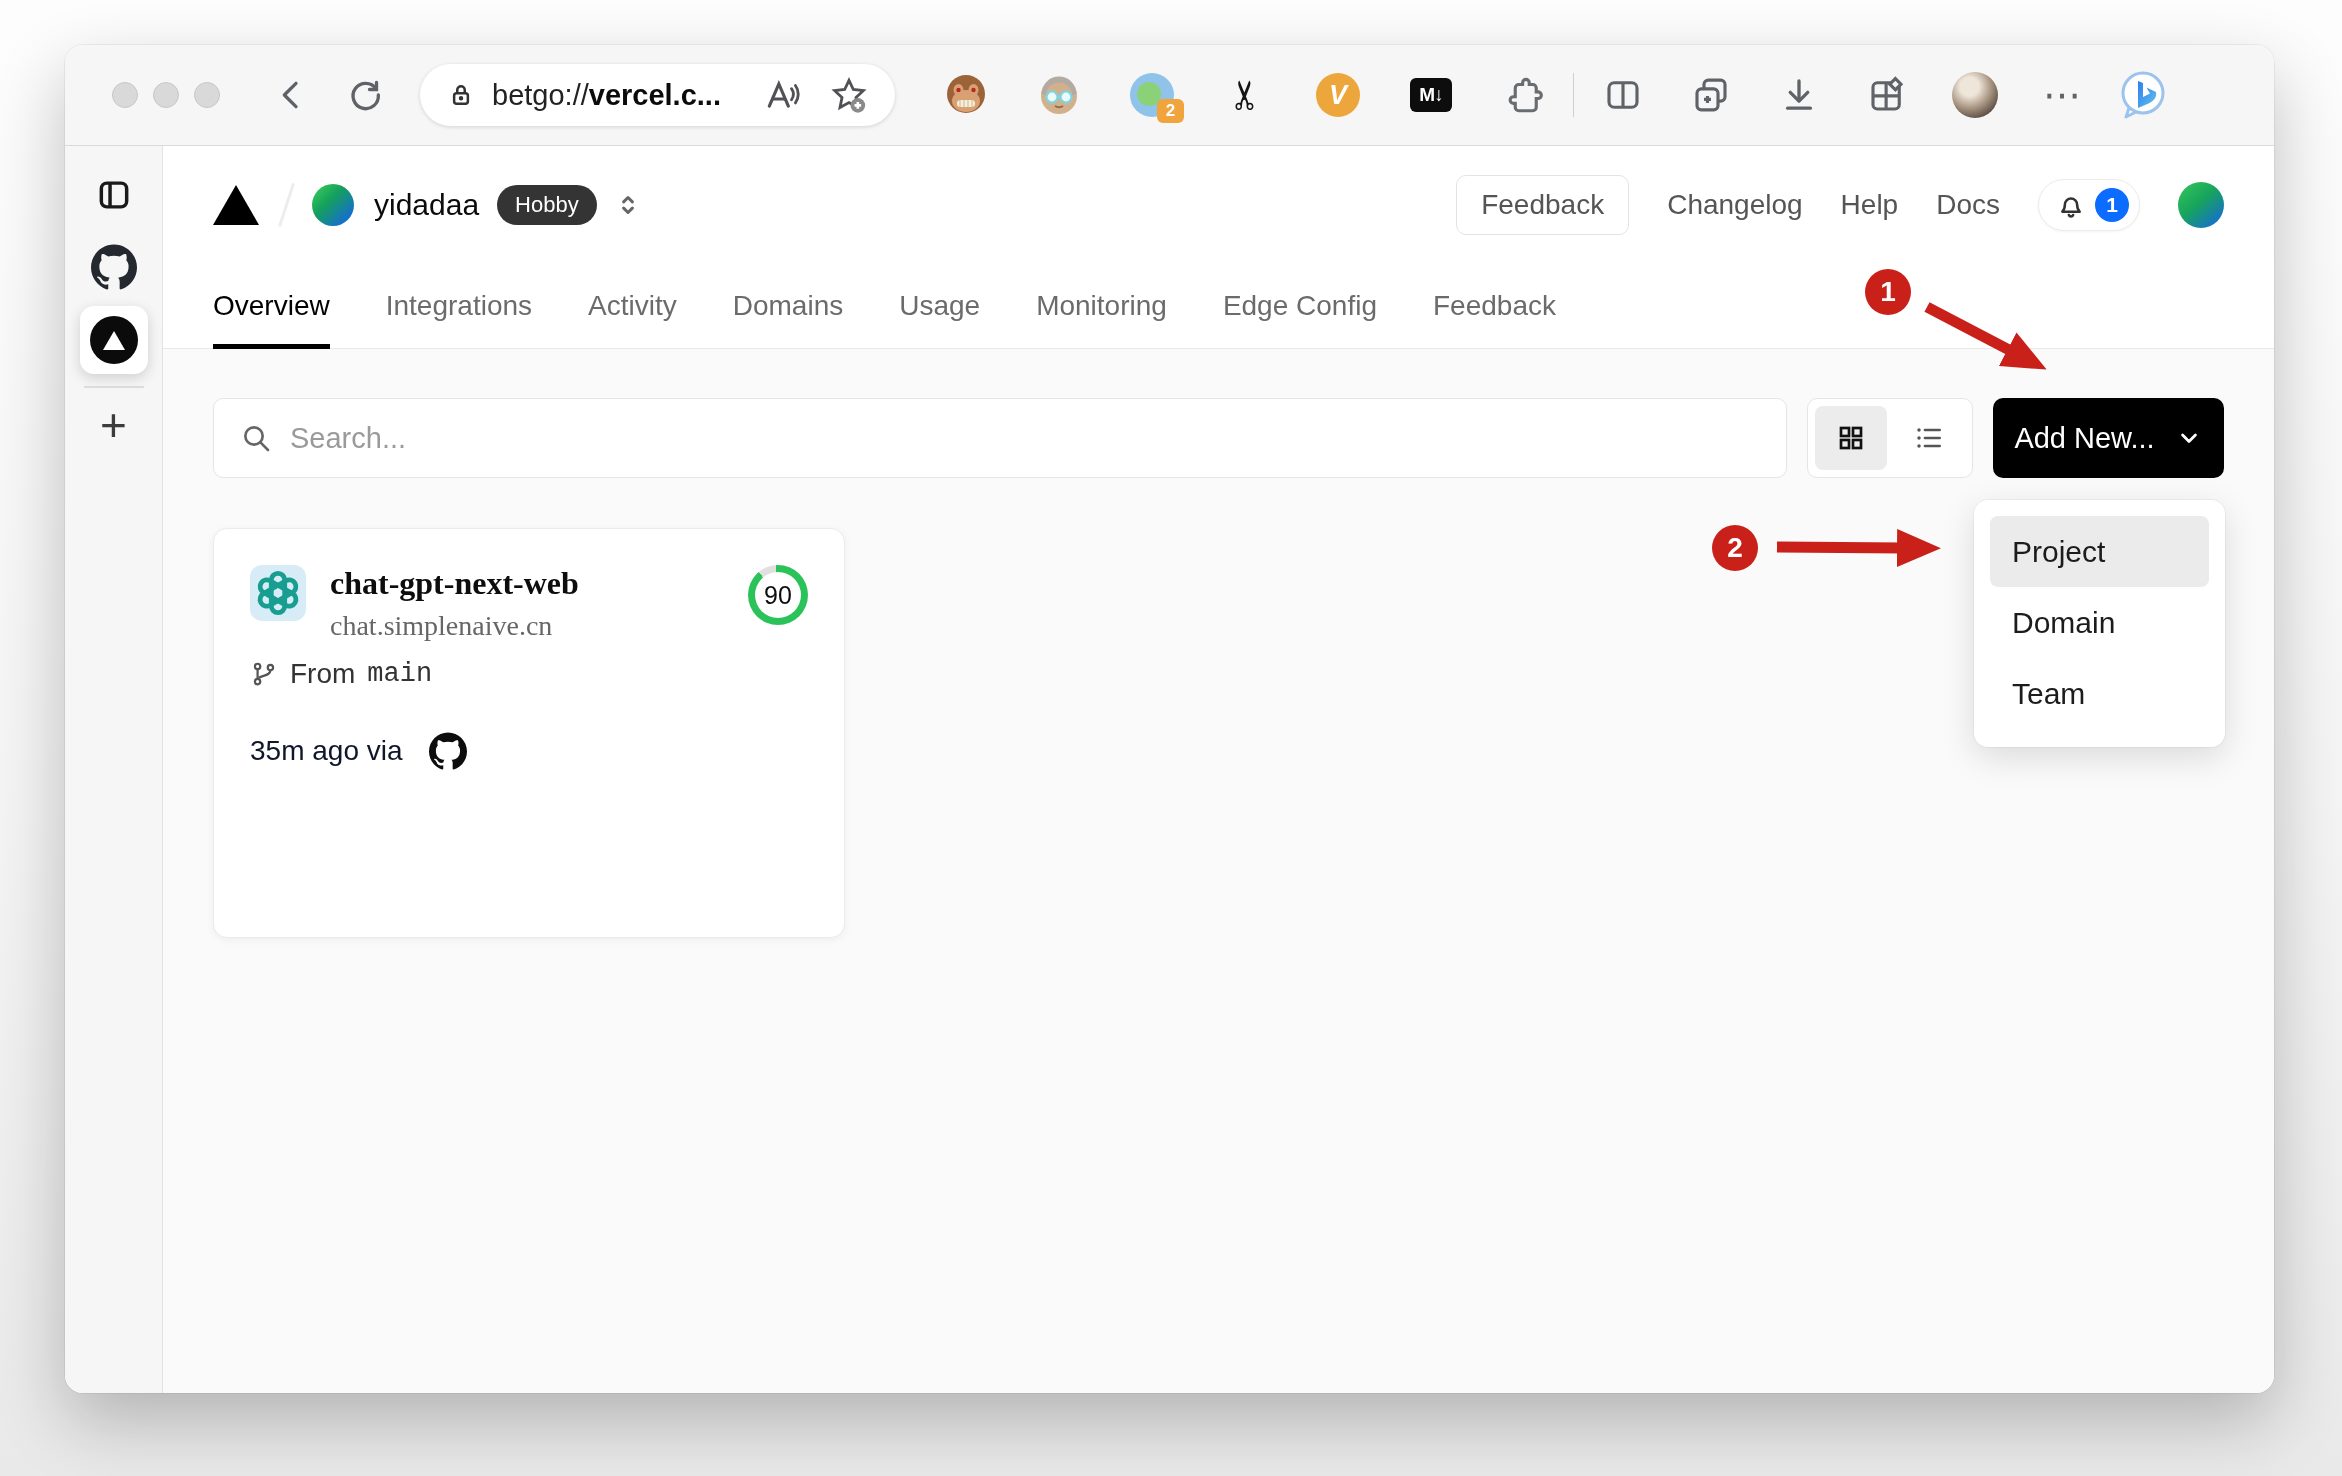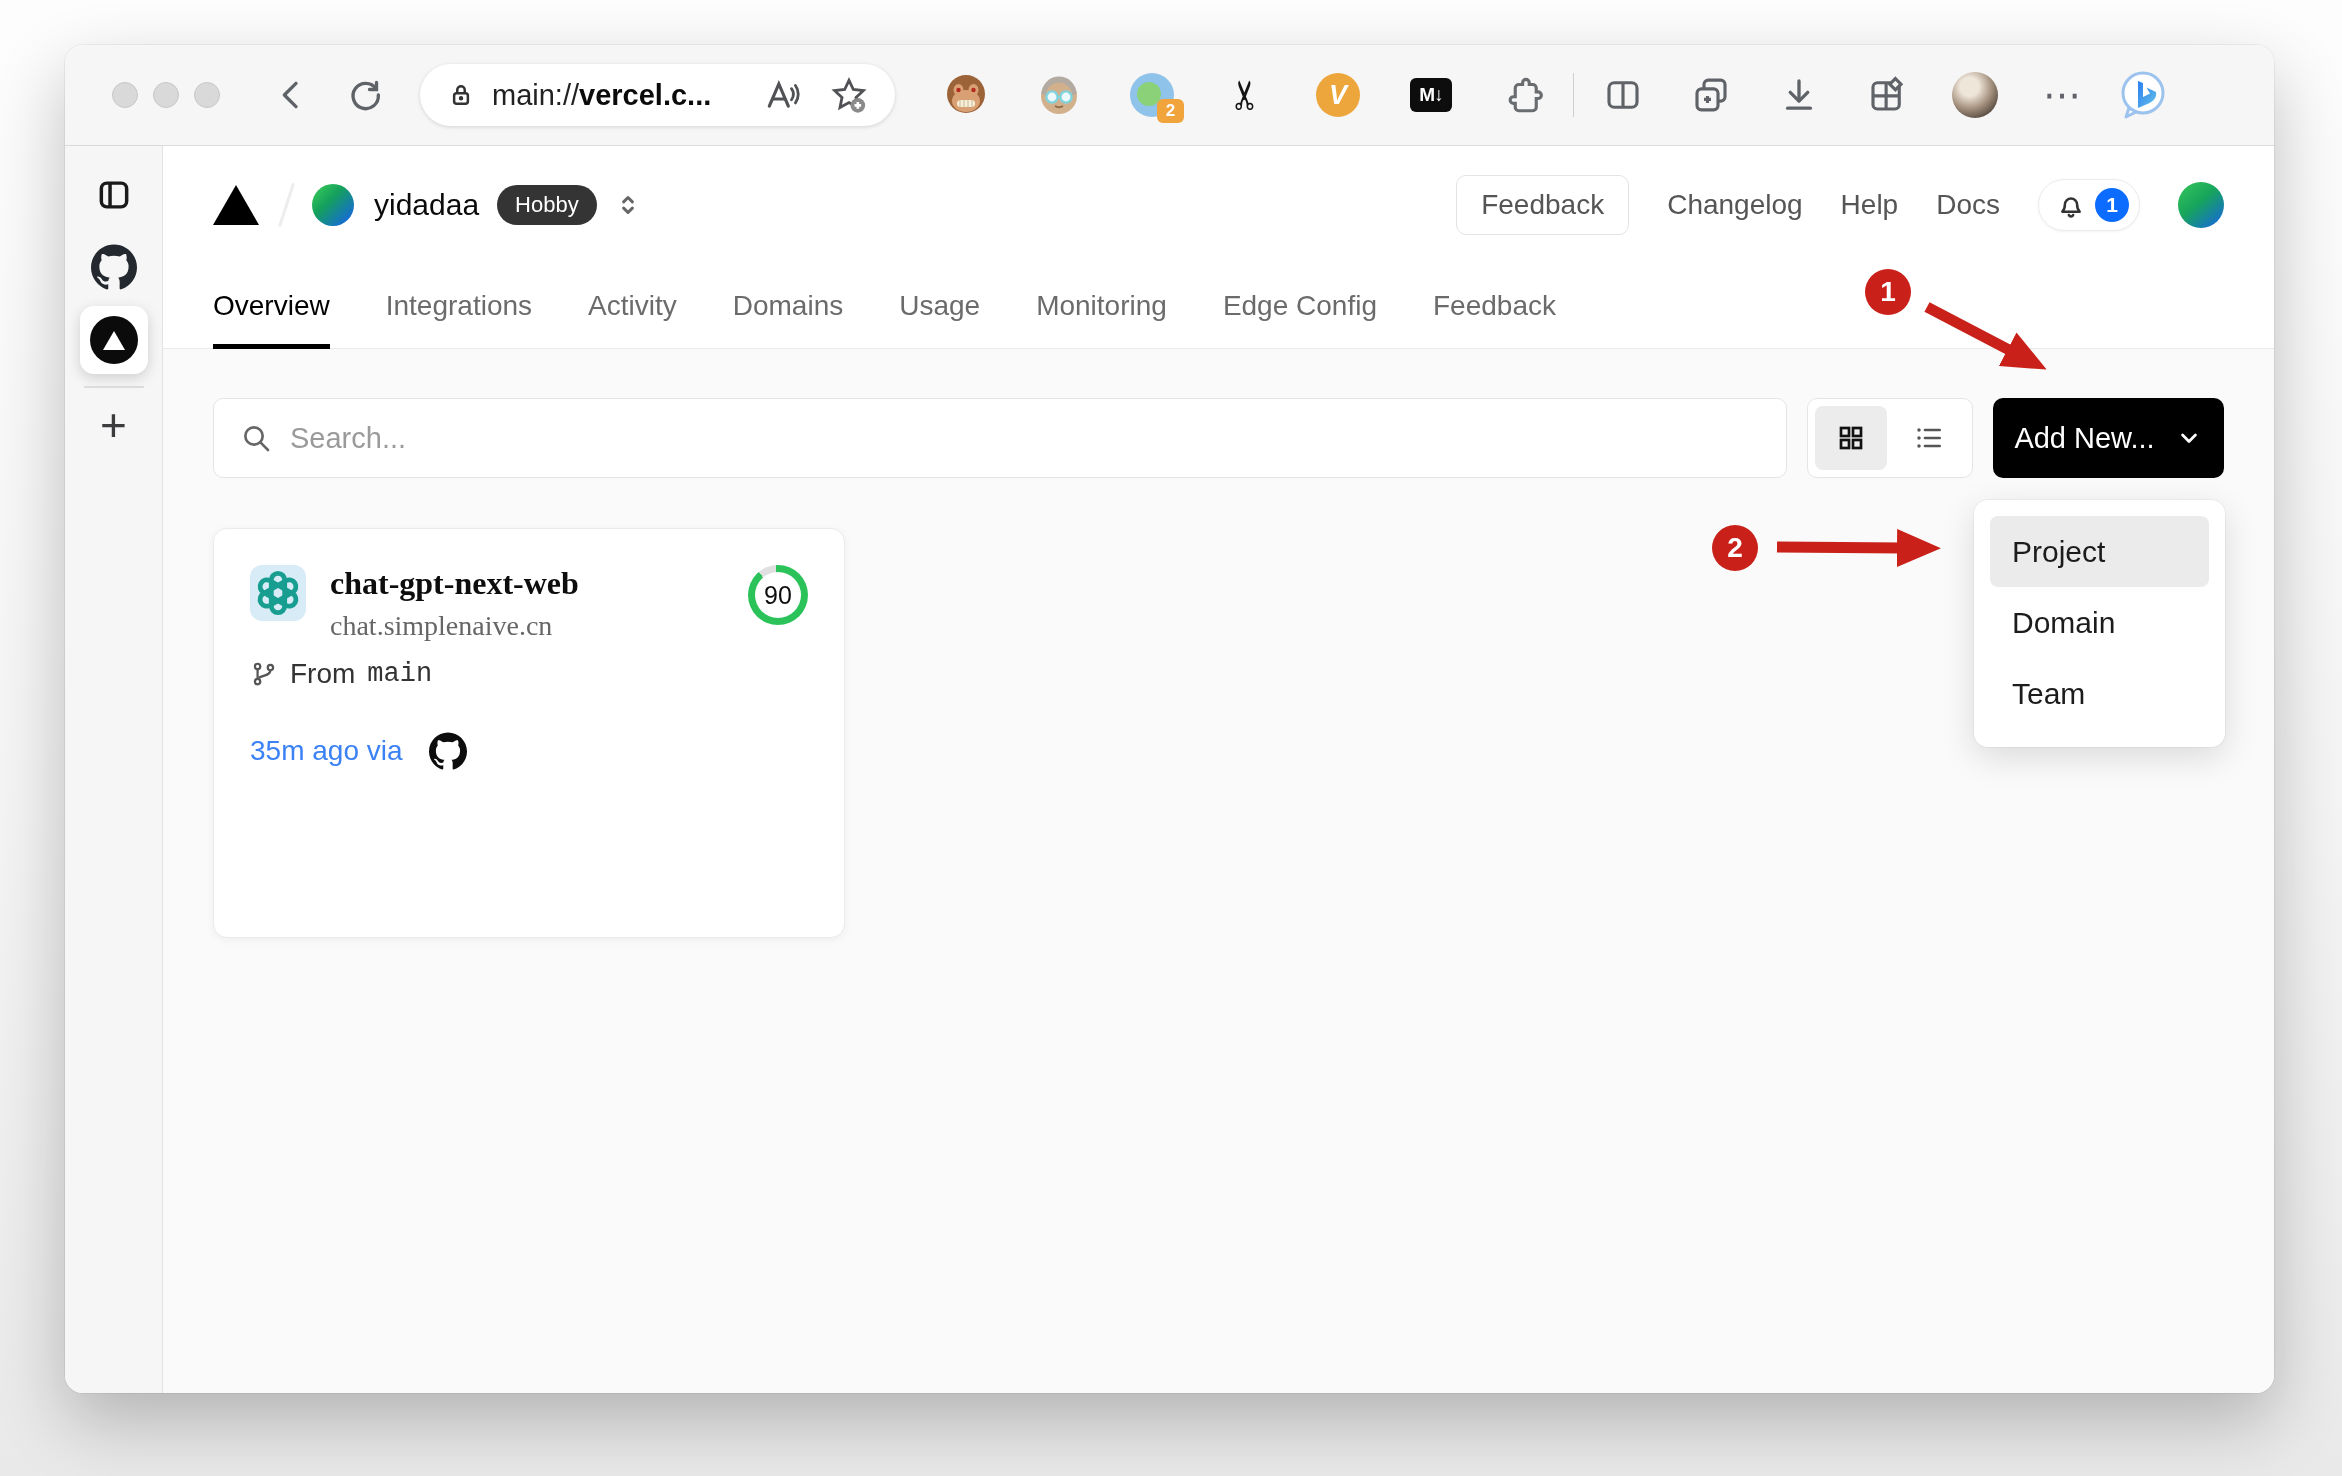--- a/index.html
+++ b/index.html
@@ -107,21 +107,21 @@
   .proj-name { font-size:32px; font-weight:700; color:#0d0d0d; }
   .proj-domain { margin-top:8px; font-size:28px; color:#666; }
   .score-ring { margin-left:auto; width:60px; height:60px; border-radius:50%;
     background:conic-gradient(from -40deg, #e0e0e0 0deg 36deg, #2bc25a 36deg 360deg);
     display:flex; align-items:center; justify-content:center; }
   .score-ring .inner { width:46px; height:46px; border-radius:50%; background:#fff;
     display:flex; align-items:center; justify-content:center; font-size:25px; color:#0d0d0d; }
   .commit { margin-top:30px; font-size:28px; color:#3f3f3f; line-height:1.45; width:562px; }
   .branch-row { margin-top:16px; display:flex; align-items:center; gap:12px; font-size:28px; color:#333; }
   .branch-name { font-family:"Liberation Mono", monospace; font-size:27px; }
-  .meta-row { margin-top:42px; display:flex; align-items:center; gap:26px; font-size:28px; color:#3b82f6; }
+  .meta-row { margin-top:42px; display:flex; align-items:center; gap:26px; font-size:28px; color:#0f172a; }
 
   
   .dropdown { position:absolute; left:1909px; top:455px; width:251px; height:247px; background:#fff;
     border-radius:14px; padding:16px; z-index:40;
     box-shadow:0 10px 34px rgba(0,0,0,.13), 0 0 0 1px rgba(0,0,0,.04); }
   .dd-item { height:71px; display:flex; align-items:center; padding:0 22px; font-size:30px; color:#1c1c1c; border-radius:8px; }
   .dd-item.highlight { background:#ebebeb; }
 
   
   .annot { position:absolute; width:46px; height:46px; border-radius:50%; background:#c9211a; color:#fff;
@@ -155,21 +155,21 @@
           <path d="M19.3 8.3A7.6 7.6 0 1 0 20.6 12"></path>
         </svg>
     </div>
 
     <div class="urlbar">
       <svg class="ic" width="30" height="30" viewBox="0 0 24 24" fill="none" stroke="#333" stroke-width="2">
           <rect x="6.5" y="10.5" width="11" height="8.5" rx="2"></rect>
           <path d="M9 10.5V8a3 3 0 0 1 6 0v2.5"></path>
           <circle cx="12" cy="14.5" r="0.8" fill="#333"></circle>
         </svg>
-      <span class="urltext"><span>main://</span><b>vercel.c...</b></span>
+      <span class="urltext"><span>betgo://</span><b>vercel.c...</b></span>
       <span class="right">
         <svg class="ic" width="38" height="38" viewBox="0 0 24 24" fill="none" stroke="currentColor" stroke-width="1.8" stroke-linecap="round">
             <path d="M4 19 10 5l6 14" stroke-width="2"></path>
             <path d="M6.2 14.5h7.6"></path>
             <path d="M18 8a6 6 0 0 1 0 7"></path>
             <path d="M20.5 6a9.5 9.5 0 0 1 0 11"></path>
           </svg>
         <svg class="ic" width="40" height="40" viewBox="0 0 24 24" fill="none" stroke="currentColor" stroke-width="1.7">
             <path d="M12 3.2l2.6 5.5 6 .7-4.4 4.1 1.2 6-5.4-3-5.4 3 1.2-6L3.4 9.4l6-.7z"></path>
             <circle cx="17.3" cy="18.2" r="4.4" fill="#8a8a8a" stroke="none"></circle>

